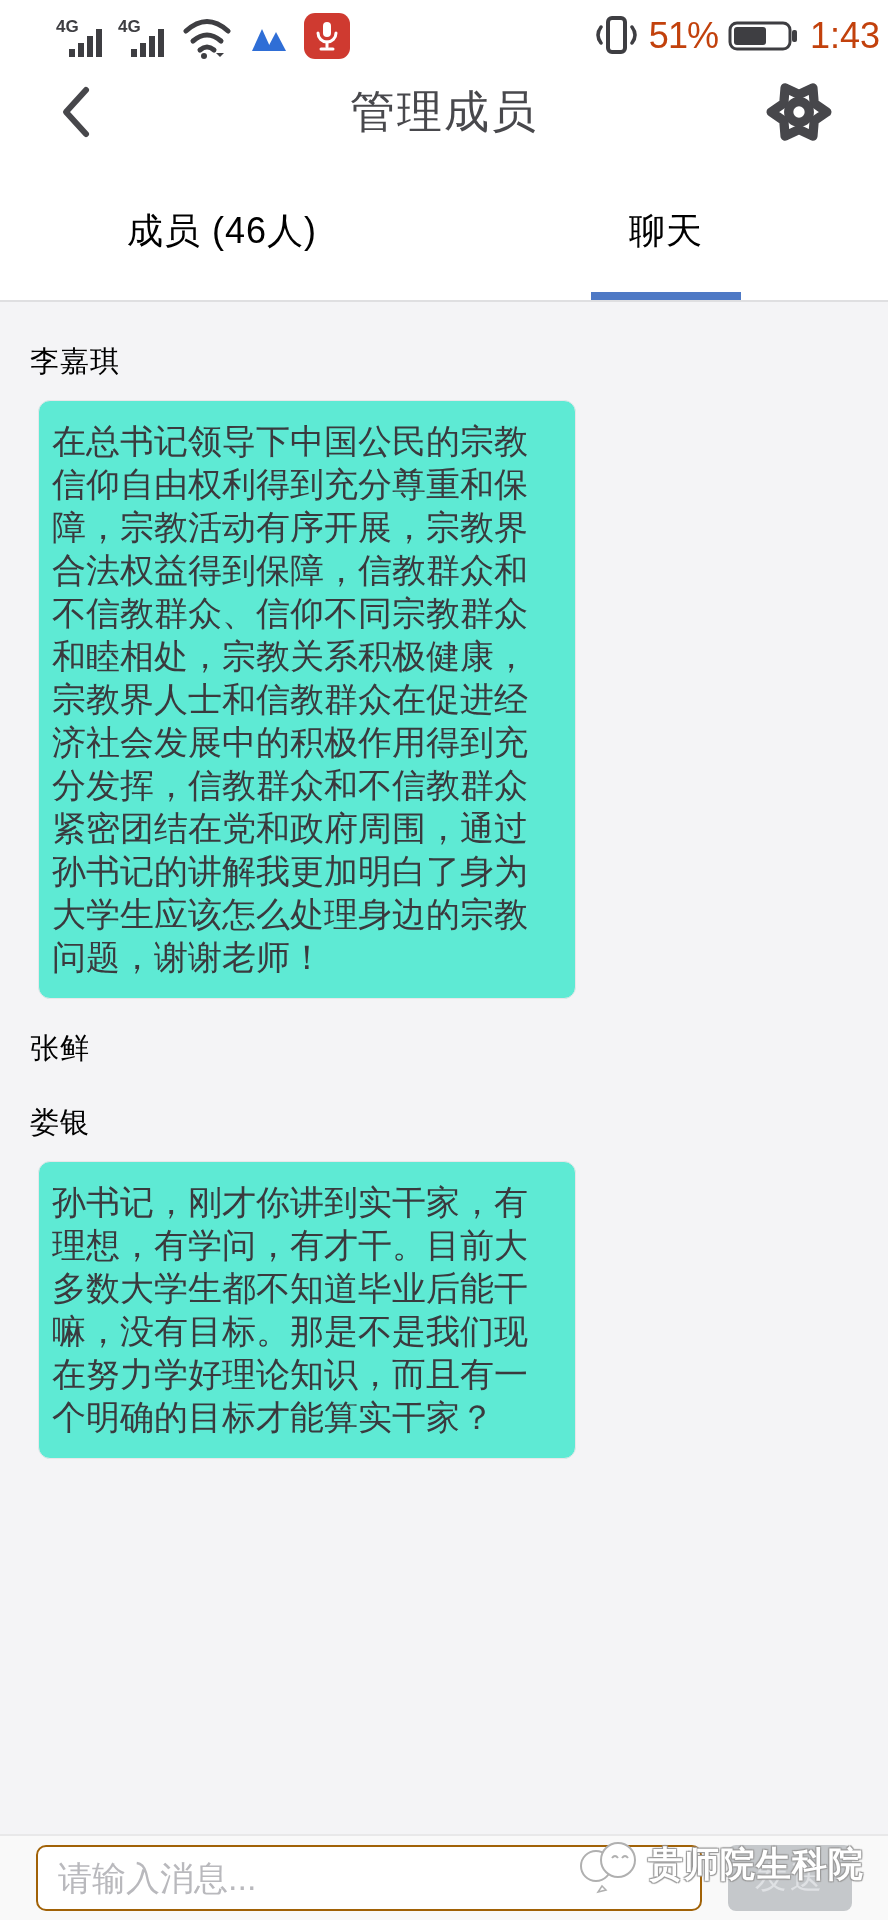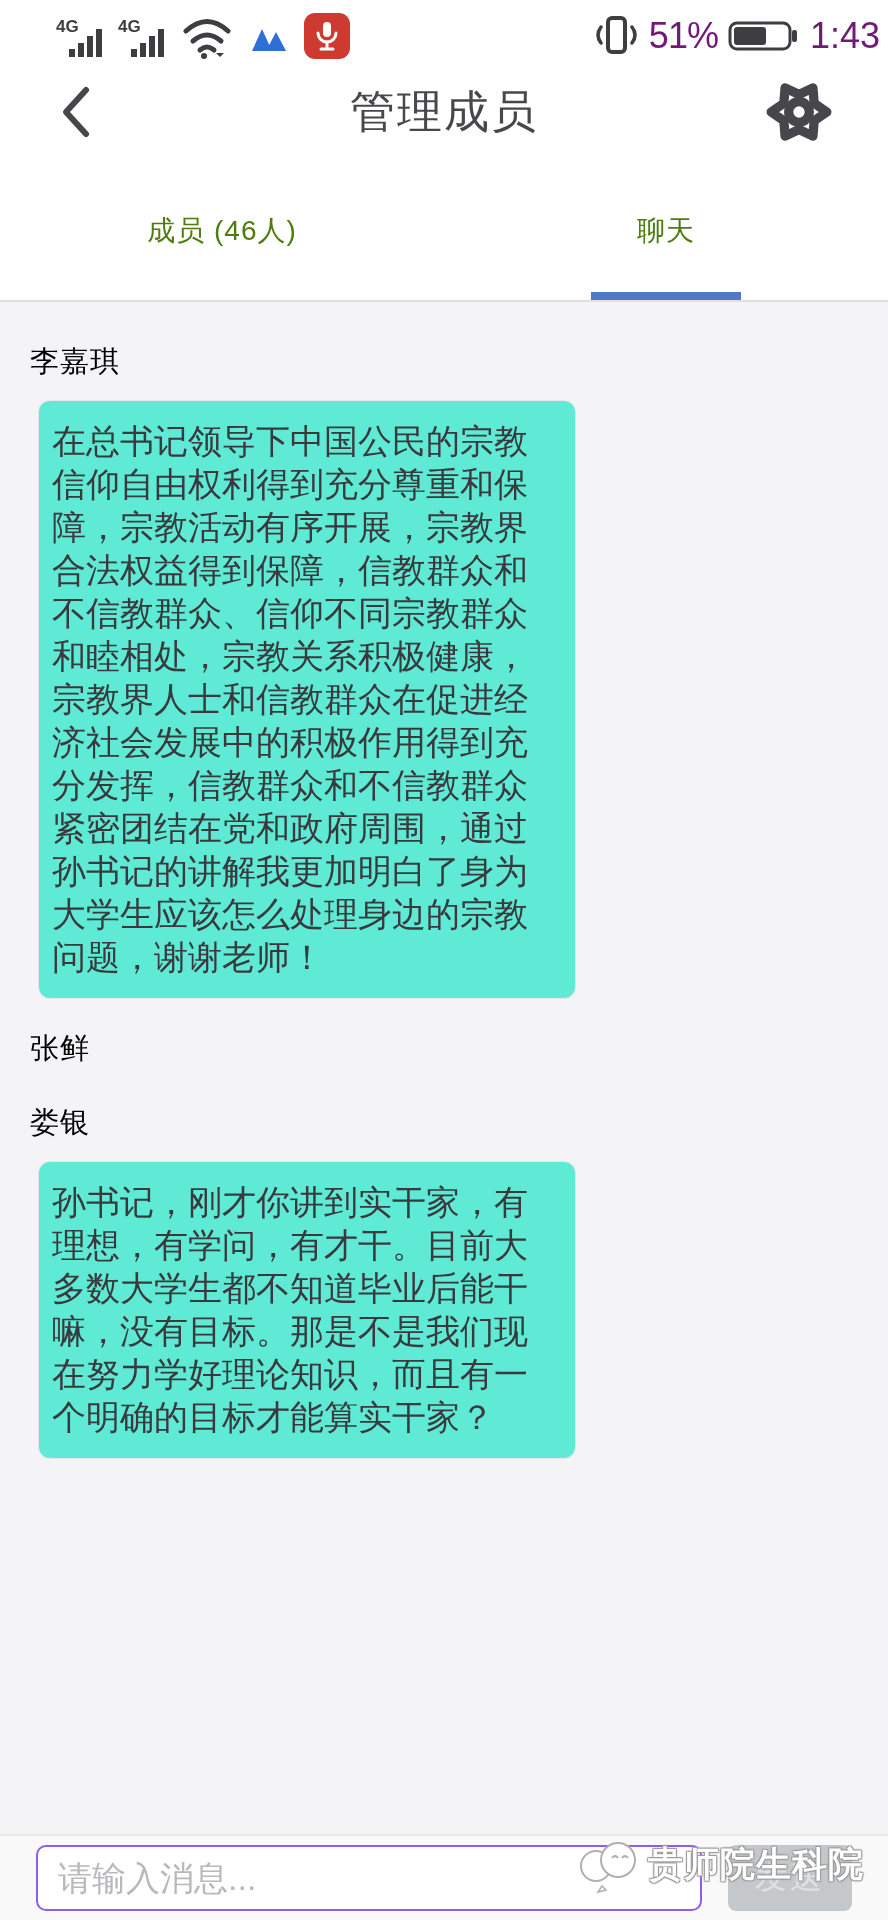--- a/index.html
+++ b/index.html
@@ -9,36 +9,36 @@
     background:#ffffff;
   }
   .screen{position:relative;width:888px;height:1920px;display:flex;flex-direction:column;background:#ffffff;}
 
   
   .status-bar{
     height:62px;flex:0 0 auto;display:flex;align-items:center;justify-content:space-between;
     padding:10px 8px 0 56px;box-sizing:border-box;color:#3e3e42;
   }
   .sb-left{display:flex;align-items:flex-end;gap:12px;}
-  .sb-right{display:flex;align-items:center;gap:10px;font-size:36px;color:#701a75;}
+  .sb-right{display:flex;align-items:center;gap:10px;font-size:36px;color:#c2410c;}
   .sb-right .pct{letter-spacing:-1px;}
   .mic-badge{width:46px;height:46px;background:#cf3a30;border-radius:11px;display:flex;align-items:center;justify-content:center;}
 
   
   .header{height:100px;flex:0 0 auto;position:relative;display:flex;align-items:center;padding:0 56px;box-sizing:border-box;}
   .header-title{
     position:absolute;left:0;right:0;text-align:center;
     font-size:45px;color:#48484c;letter-spacing:2px;
   }
   .back-btn{width:60px;display:flex;align-items:center;}
   .gear-btn{margin-left:auto;display:flex;align-items:center;z-index:2;}
 
   
   .tabbar{height:140px;flex:0 0 auto;position:relative;display:flex;align-items:center;border-bottom:2px solid #dfdfe1;box-sizing:border-box;}
-  .tab{flex:1;text-align:center;font-size:28px;color:#4d7c0f;letter-spacing:1px;}
+  .tab{flex:1;text-align:center;font-size:36px;color:#000000;letter-spacing:1px;}
   .tab-underline{position:absolute;bottom:0;left:calc(75% - 75px);width:150px;height:8px;background:#4e79c5;}
 
   
   .chat{flex:1 1 auto;background:#f4f4f6;overflow:hidden;}
   .msg-name{margin:40px 0 18px 30px;font-size:29px;color:#000000;letter-spacing:1px;}
   .msg:nth-child(2) .msg-name{margin-top:30px;}
   .msg:nth-child(3) .msg-name{margin-top:34px;}
   .bubble{
     box-sizing:border-box;margin-left:38px;width:538px;background:#5eead4;
     border:1px solid #e7e7e9;border-radius:12px;
@@ -46,21 +46,21 @@
     font-size:34px;line-height:43px;color:#3a3a3e;
     line-break:strict;word-break:normal;overflow-wrap:break-word;
   }
 
   
   .composer{
     height:86px;flex:0 0 auto;background:#f9f9f9;border-top:2px solid #e8e8e9;
     display:flex;align-items:center;gap:26px;padding:0 36px;box-sizing:border-box;position:relative;
   }
   .composer input{
-    flex:1;height:62px;background:#ffffff;border:2px solid #8b5cf6;border-radius:10px;
+    flex:1;height:62px;background:#ffffff;border:2px solid #a16207;border-radius:10px;
     font-size:34px;padding:0 20px;color:#3a3a3e;outline:none;
     font-family:"Liberation Sans", sans-serif;
   }
   .composer input::placeholder{color:#b9b9bd;}
   .send-btn{
     width:124px;height:66px;flex:0 0 auto;background:#c5c8cb;color:#dfe1e4;
     border:none;border-radius:8px;font-size:32px;letter-spacing:3px;
     font-family:"Liberation Sans", sans-serif;
   }
 

